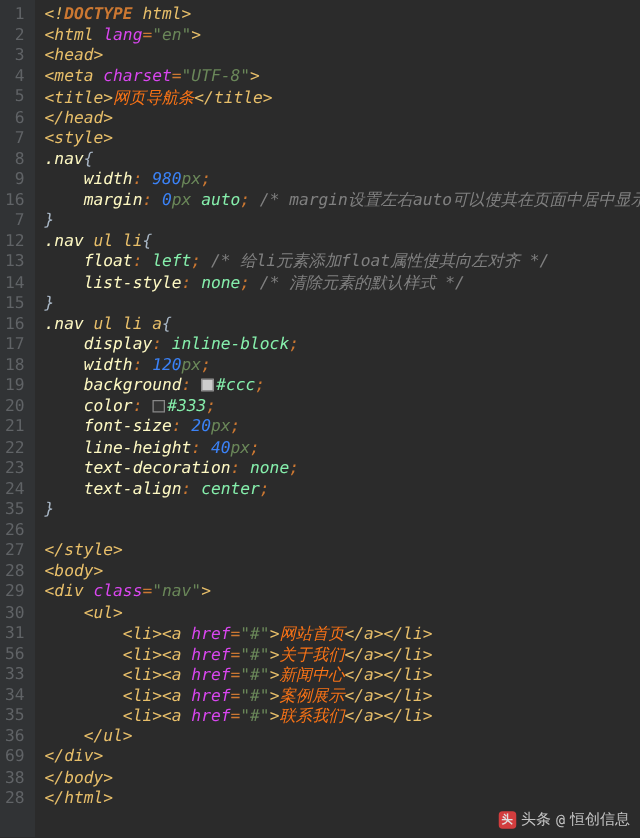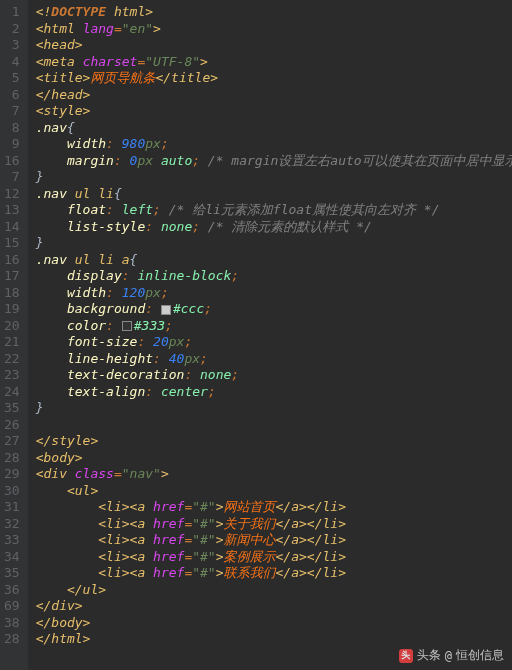--- a/index.html
+++ b/index.html
@@ -109,21 +109,21 @@
       <div>22</div>
       <div>23</div>
       <div>24</div>
       <div>35</div>
       <div>26</div>
       <div>27</div>
       <div>28</div>
       <div>29</div>
       <div>30</div>
       <div>31</div>
-      <div>32</div>
+      <div>56</div>
       <div>33</div>
       <div>34</div>
       <div>35</div>
       <div>36</div>
       <div>69</div>
       <div>38</div>
       <div>28</div>
     </div>
   <div class="code" id="code"><div class="line"><span class="tag">&lt;!</span><span class="kw">DOCTYPE</span><span class="tag"> html&gt;</span></div><div class="line"><span class="tag">&lt;html </span><span class="attr-name">lang</span><span class="punct">=</span><span class="attr-val">"en"</span><span class="tag">&gt;</span></div><div class="line"><span class="tag">&lt;head&gt;</span></div><div class="line"><span class="tag">&lt;meta </span><span class="attr-name">charset</span><span class="punct">=</span><span class="attr-val">"UTF-8"</span><span class="tag">&gt;</span></div><div class="line"><span class="tag">&lt;title&gt;</span><span class="text">网页导航条</span><span class="tag">&lt;/title&gt;</span></div><div class="line"><span class="tag">&lt;/head&gt;</span></div><div class="line"><span class="tag">&lt;style&gt;</span></div><div class="line"><span class="sel">.nav</span><span class="brace">{</span></div><div class="line">    <span class="prop">width</span><span class="punct">: </span><span class="num">980</span><span class="unit">px</span><span class="punct">;</span></div><div class="line">    <span class="prop">margin</span><span class="punct">: </span><span class="num">0</span><span class="unit">px</span><span class="val"> auto</span><span class="punct">;</span><span class="comment"> /* margin设置左右auto可以使其在页面中居中显示 */</span></div><div class="line"><span class="brace">}</span></div><div class="line"><span class="sel">.nav </span><span class="sel-tag">ul li</span><span class="brace">{</span></div><div class="line">    <span class="prop">float</span><span class="punct">: </span><span class="val">left</span><span class="punct">;</span><span class="comment"> /* 给li元素添加float属性使其向左对齐 */</span></div><div class="line">    <span class="prop">list-style</span><span class="punct">: </span><span class="val">none</span><span class="punct">;</span><span class="comment"> /* 清除元素的默认样式 */</span></div><div class="line"><span class="brace">}</span></div><div class="line"><span class="sel">.nav </span><span class="sel-tag">ul li a</span><span class="brace">{</span></div><div class="line">    <span class="prop">display</span><span class="punct">: </span><span class="val">inline-block</span><span class="punct">;</span></div><div class="line">    <span class="prop">width</span><span class="punct">: </span><span class="num">120</span><span class="unit">px</span><span class="punct">;</span></div><div class="line">    <span class="prop">background</span><span class="punct">: </span><span class="swatch sw-ccc"></span><span class="val">#ccc</span><span class="punct">;</span></div><div class="line">    <span class="prop">color</span><span class="punct">: </span><span class="swatch sw-333"></span><span class="val">#333</span><span class="punct">;</span></div><div class="line">    <span class="prop">font-size</span><span class="punct">: </span><span class="num">20</span><span class="unit">px</span><span class="punct">;</span></div><div class="line">    <span class="prop">line-height</span><span class="punct">: </span><span class="num">40</span><span class="unit">px</span><span class="punct">;</span></div><div class="line">    <span class="prop">text-decoration</span><span class="punct">: </span><span class="val">none</span><span class="punct">;</span></div><div class="line">    <span class="prop">text-align</span><span class="punct">: </span><span class="val">center</span><span class="punct">;</span></div><div class="line"><span class="brace">}</span></div><div class="line"></div><div class="line"><span class="tag">&lt;/style&gt;</span></div><div class="line"><span class="tag">&lt;body&gt;</span></div><div class="line"><span class="tag">&lt;div </span><span class="attr-name">class</span><span class="punct">=</span><span class="attr-val">"nav"</span><span class="tag">&gt;</span></div><div class="line">    <span class="tag">&lt;ul&gt;</span></div><div class="line">        <span class="tag">&lt;li&gt;&lt;a </span><span class="attr-name">href</span><span class="punct">=</span><span class="attr-val">"#"</span><span class="tag">&gt;</span><span class="text">网站首页</span><span class="tag">&lt;/a&gt;&lt;/li&gt;</span></div><div class="line">        <span class="tag">&lt;li&gt;&lt;a </span><span class="attr-name">href</span><span class="punct">=</span><span class="attr-val">"#"</span><span class="tag">&gt;</span><span class="text">关于我们</span><span class="tag">&lt;/a&gt;&lt;/li&gt;</span></div><div class="line">        <span class="tag">&lt;li&gt;&lt;a </span><span class="attr-name">href</span><span class="punct">=</span><span class="attr-val">"#"</span><span class="tag">&gt;</span><span class="text">新闻中心</span><span class="tag">&lt;/a&gt;&lt;/li&gt;</span></div><div class="line">        <span class="tag">&lt;li&gt;&lt;a </span><span class="attr-name">href</span><span class="punct">=</span><span class="attr-val">"#"</span><span class="tag">&gt;</span><span class="text">案例展示</span><span class="tag">&lt;/a&gt;&lt;/li&gt;</span></div><div class="line">        <span class="tag">&lt;li&gt;&lt;a </span><span class="attr-name">href</span><span class="punct">=</span><span class="attr-val">"#"</span><span class="tag">&gt;</span><span class="text">联系我们</span><span class="tag">&lt;/a&gt;&lt;/li&gt;</span></div><div class="line">    <span class="tag">&lt;/ul&gt;</span></div><div class="line"><span class="tag">&lt;/div&gt;</span></div><div class="line"><span class="tag">&lt;/body&gt;</span></div><div class="line"><span class="tag">&lt;/html&gt;</span></div></div>
 </div>

